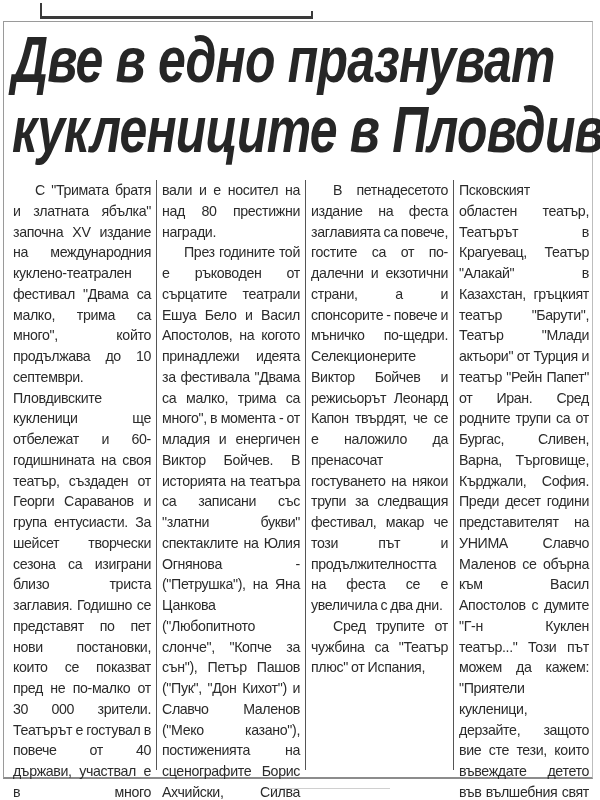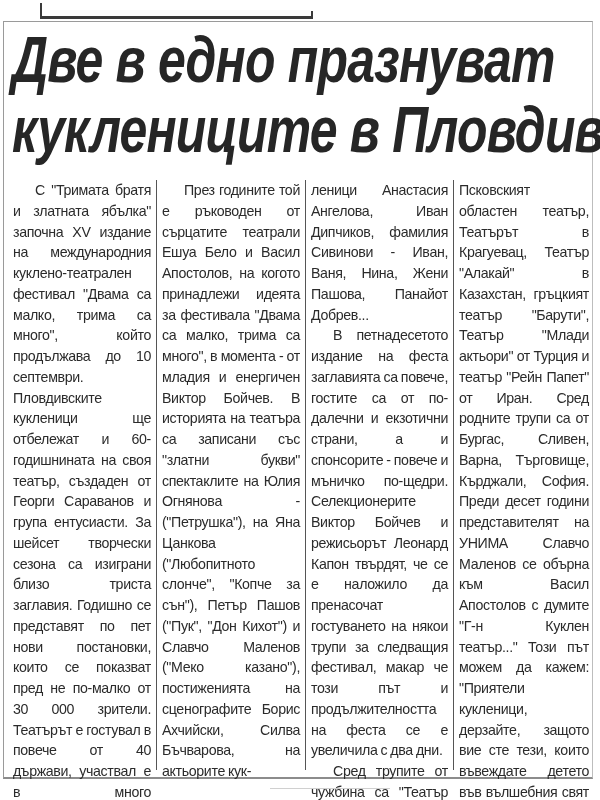--- a/index.html
+++ b/index.html
@@ -120,24 +120,24 @@
 <h1 class="headline">
   <span class="line">Две в едно празнуват</span>
   <span class="line">куклениците в Пловдив</span>
 </h1>
 
 <div class="columns">
   <div class="col col-1">
     <p class="indent">С "Тримата братя и златната ябълка" започна XV издание на международния куклено-театрален фестивал "Двама са малко, трима са много", който продължава до 10 септември. Пловдивските кукленици ще отбележат и 60-годишнината на своя театър, създаден от Георги Саравaнов и група ентусиасти. За шейсет творчески сезона са изиграни близо триста заглавия. Годишно се представят по пет нови постановки, които се показват пред не по-малко от 30 000 зрители. Театърът е гостувал в повече от 40 държави, участвал е в много международни фести-</p>
   </div>
   <div class="col col-2">
+    <p>вали и е носител на над 80 престижни награди.</p>
     <p class="indent">През годините той е ръководен от сърцатите театрали Ешуа Бело и Васил Апостолов, на когото принадлежи идеята за фестивала "Двама са малко, трима са много", в момента - от младия и енергичен Виктор Бойчев. В историята на театъра са записани със "златни букви" спектаклите на Юлия Огнянова - ("Петрушка"), на Яна Цанкова ("Любопитното слонче", "Копче за сън"), Петър Пашов ("Пук", "Дон Кихот") и Славчо Маленов ("Меко казано"), постиженията на сценографите Борис Ахчийски, Силва Бъчварова, на актьорите кук-</p>
   </div>
   <div class="col col-3">
-    <p>леници Анастасия Ангелова, Иван Дипчиков, фамилия Сивинови - Иван, Ваня, Нина, Жени Пашова, Панайот Добрев...</p>
     <p class="indent">В петнадесетото издание на феста заглавията са повече, гостите са от по-далечни и екзотични страни, а и спонсорите - повече и мъничко по-щедри. Селекционерите Виктор Бойчев и режисьорът Леонард Капон твърдят, че се е наложило да пренасочат гостуването на някои трупи за следващия фестивал, макар че този път и продължителността на феста се е увеличила с два дни.</p>
     <p class="indent">Сред трупите от чужбина са "Театър плюс" от Испания,</p>
   </div>
   <div class="col col-4">
     <p>Псковският областен театър, Театърът в Крагуевац, Театър "Алакай" в Казахстан, гръцкият театър "Барути", Театър "Млади актьори" от Турция и театър "Рейн Папет" от Иран. Сред родните трупи са от Бургас, Сливен, Варна, Търговище, Кърджали, София. Преди десет години представителят на УНИМА Славчо Маленов се обърна към Васил Апостолов с думите "Г-н Куклен театър..." Този път можем да кажем: "Приятели кукленици, дерзайте, защото вие сте тези, които въвеждате детето във вълшебния свят на театъра. От вас зависи какъв театрален зрител то ще бъде."</p>
   </div>
 </div>
 
 <div class="bottom-marks"></div>
 

